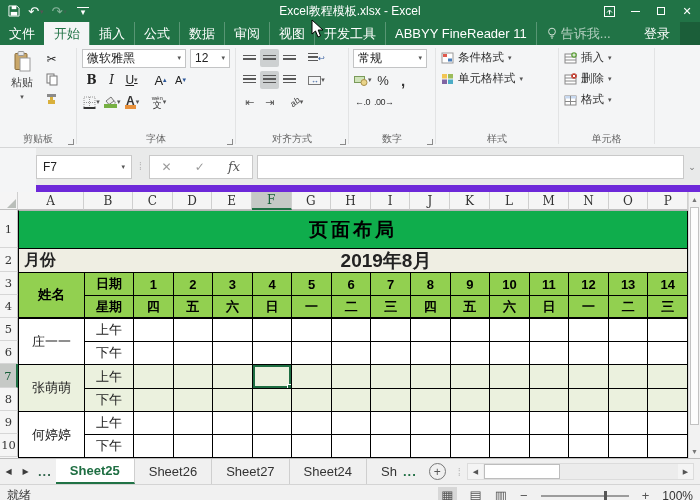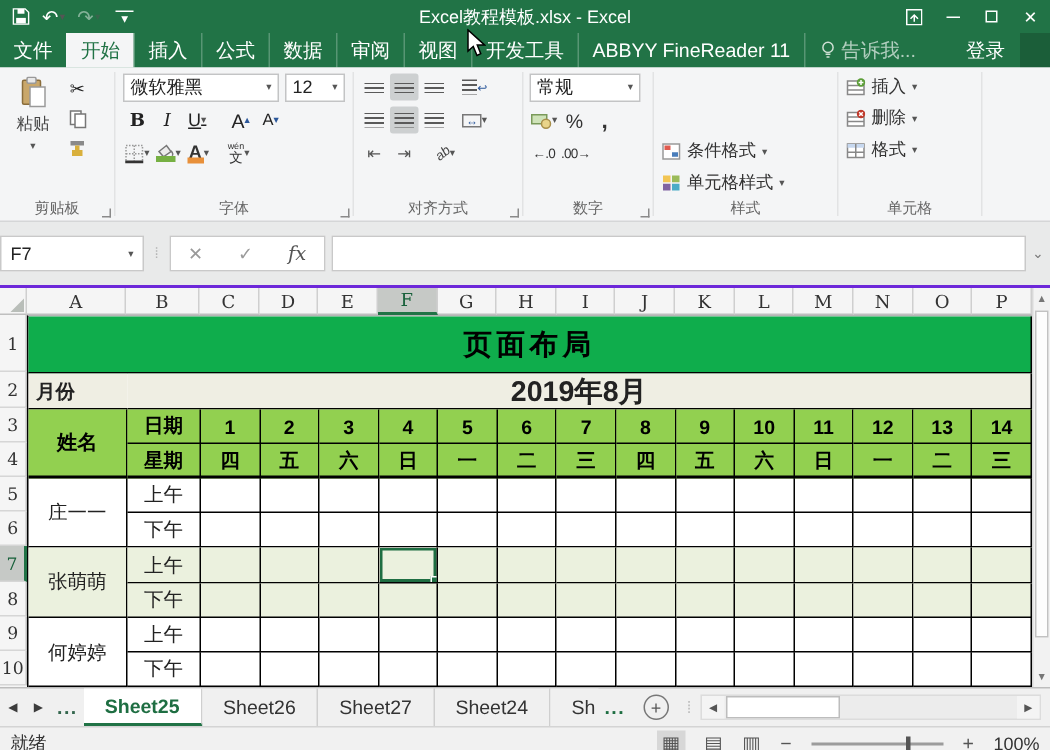--- a/index.html
+++ b/index.html
@@ -51,21 +51,21 @@
   .collapse{position:absolute;right:5px;bottom:2px;font-size:9px;color:#666;}
   .greenbar{width:13px;height:4px;background:#76b043;margin-top:-1px;}
   .orangebar{width:11px;height:4px;background:#e8903a;margin-top:-1px;}
   .colorA{font-weight:bold;font-size:12px;line-height:10px;color:#333;display:flex;flex-direction:column;align-items:center;}
   .pinyin{display:flex;flex-direction:column;align-items:center;line-height:1;color:#333;}
   .pinyin .p1{font-size:6px;}
   .pinyin .p2{font-size:9px;}
   .rotab{font-style:italic;font-size:9px;transform:rotate(-40deg);color:#444;}
   .decico{font-size:9px;color:#333;letter-spacing:-.5px;}
   
-  .fbar{height:44px;background:#e9eaea;border-bottom:2px solid #6d28d9;display:flex;align-items:center;padding:0;position:relative;}
+  .fbar{height:44px;background:#e9eaea;border-bottom:7px solid #6d28d9;display:flex;align-items:center;padding:0;position:relative;margin-left:36px;}
   .namebox{width:96px;height:24px;background:#fff;border:1px solid #c9c9c9;display:flex;align-items:center;padding:0 6px;font-size:12px;}
   .namebox .dd{margin-left:auto;}
   .fsplit{color:#b5b5b5;font-size:10px;padding:0 7px;letter-spacing:0;}
   .fxbox{width:104px;height:24px;background:#fff;border:1px solid #c9c9c9;display:flex;align-items:center;justify-content:space-around;color:#9a9a9a;}
   .fxbox .fx{font-family:"DejaVu Serif","Liberation Serif",serif;font-style:italic;color:#555;font-size:13px;}
   .finput{flex:1;height:24px;background:#fff;border:1px solid #c9c9c9;margin-left:4px;display:flex;align-items:center;padding:0 4px;}
   .fexpand{width:16px;text-align:center;color:#777;font-size:9px;}
   
   .sheet{display:flex;background:#fff;}
   .sheet-main{width:688px;display:flex;flex-direction:column;}
@@ -78,21 +78,21 @@
   .gridbody{display:flex;}
   .rowheads{display:grid;grid-template-rows:38px 24px 23px 23px 23px 23px 24px 23px 23px 23px;width:18px;
             font-family:"DejaVu Serif","Liberation Serif",serif;font-size:11.5px;color:#333;background:#f5f5f5;}
   .rh{display:flex;align-items:center;justify-content:center;border-right:1px solid #bfbfbf;border-bottom:1px solid #d6d6d6;}
   .rh.sel{background:#c6c9c6;color:#17603a;border-right:2px solid #217346;}
   .xtable{display:grid;width:670px;grid-template-columns:66px 49px repeat(14,1fr);
           grid-template-rows:38px 24px 23px 23px 23px 23px 24px 23px 23px 23px;
           border-left:1px solid #000;border-top:1px solid #b5b5b5;background:#fff;}
   .tc{display:flex;align-items:center;justify-content:center;border-right:1px solid #000;border-bottom:1px solid #000;overflow:hidden;}
   .t-title{grid-column:1/-1;background:#0fad4c;font-weight:bold;font-size:19px;letter-spacing:3px;color:#000;}
-  .t-mlabel{background:#efeee3;font-weight:bold;font-size:13px;justify-content:flex-start;padding-left:5px;border-right:none;}
+  .t-mlabel{background:#efeee3;font-weight:bold;font-size:16px;justify-content:flex-start;padding-left:5px;border-right:none;}
   .t-mvalue{grid-column:2/-1;background:#efeee3;font-weight:bold;font-size:19px;}
   .t-ghdr{background:#92d050;font-weight:bold;font-size:13px;color:#000;}
   .t-wk{border-bottom:2px solid #000;}
   .t-namehdr{grid-row:span 2;font-size:13.5px;}
   .t-name{grid-row:span 2;font-family:"DejaVu Serif","Liberation Serif",serif;font-size:13px;}
   .t-ampm{font-family:"DejaVu Serif","Liberation Serif",serif;font-size:13px;}
   .alt{background:#ebf1de;}
   .selcell{position:relative;box-shadow:inset 0 0 0 2px #1e6e42;}
   .selcell::after{content:"";position:absolute;right:-3px;bottom:-3px;width:5px;height:5px;background:#1e6e42;border:1px solid #fff;z-index:3;}
   .vscroll{width:12px;background:#f2f2f2;border-left:1px solid #d9d9d9;display:flex;flex-direction:column;align-items:stretch;}
@@ -365,21 +365,21 @@
       </div>
       <div class="mrow">
         <span class="ibtn decico">←.0</span>
         <span class="ibtn decico">.00→</span>
       </div>
       <span class="glabel">数字</span>
       <span class="dl"></span>
     </div>
     <div class="gsep"></div>
 
-    <div class="rgroup col" style="width:122px;padding-left:5px;justify-content:flex-end;">
+    <div class="rgroup col" style="width:122px;padding-left:5px;">
       <div class="srow">
         <svg width="13" height="12" viewBox="0 0 13 12">
             <rect x="1" y="1" width="11" height="10" fill="#fff" stroke="#999"></rect>
             <rect x="2" y="2" width="4" height="3" fill="#e05a4e"></rect>
             <rect x="7" y="6.5" width="4" height="3" fill="#4a7ebb"></rect>
           </svg>
         <span>条件格式</span>
           <span class="dd">▾</span>
       </div>
       <div class="srow">

